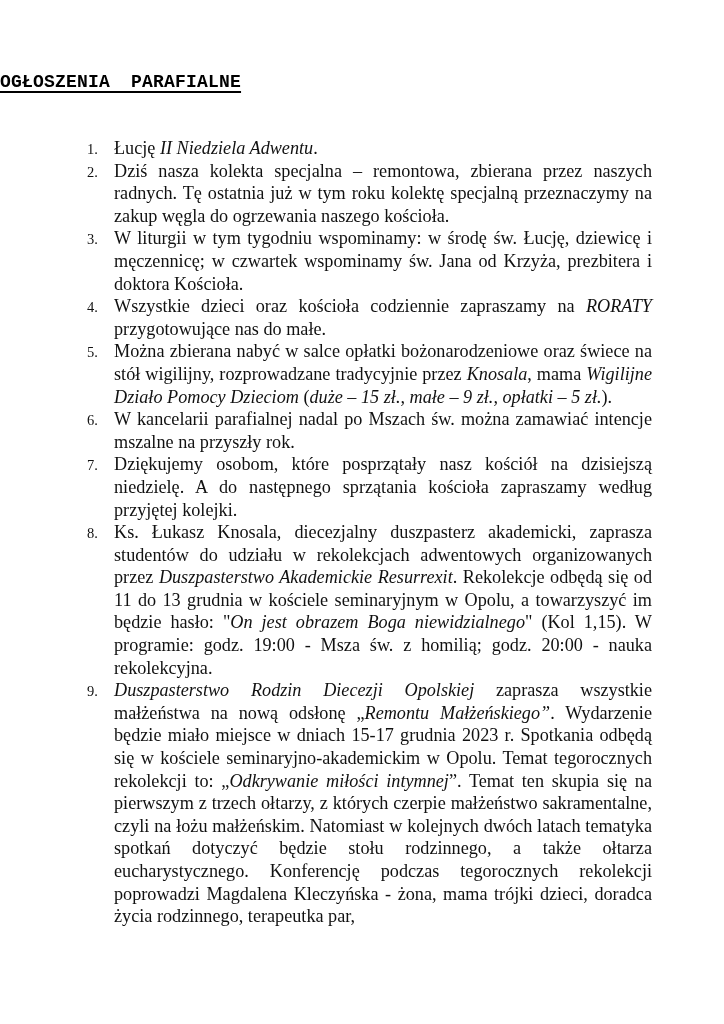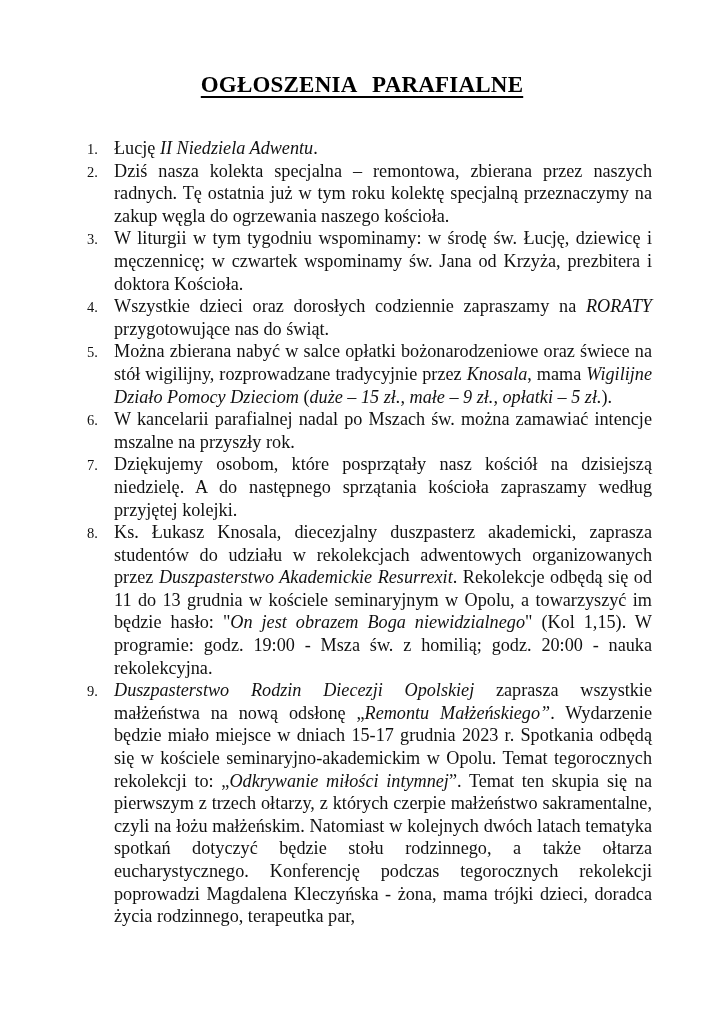--- a/index.html
+++ b/index.html
@@ -18,30 +18,30 @@
       position: relative;
       width: 724px;
       height: 1024px;
       background: #ffffff;
     }
     .title {
       position: absolute;
       top: 72px;
       left: 0;
       width: 724px;
-      text-align: center;
-      font-size: 23px;
+      font-size: 18px;
       font-weight: bold;
       letter-spacing: 0.2px;
       word-spacing: 10px;
       text-decoration: underline;
       text-decoration-thickness: 2px;
       text-underline-offset: 4px;
       color: #000;
       margin: 0;
+      font-family: Liberation Mono, monospace;
     }
     ol.announcements {
       position: absolute;
       top: 137px;
       left: 114px;
       width: 538px;
       margin: 0;
       padding: 0;
       list-style: none;
       font-size: 18.2px;
@@ -74,21 +74,21 @@
     <li>
       <span class="num">1.</span><span>Łucję </span><i>II Niedziela Adwentu</i><span>.</span>
     </li>
     <li>
       <span class="num">2.</span><span>Dziś nasza kolekta specjalna – remontowa, zbierana przez naszych radnych. Tę ostatnia już w tym roku kolektę specjalną przeznaczymy na zakup węgla do ogrzewania naszego kościoła.</span>
     </li>
     <li>
       <span class="num">3.</span><span>W liturgii w tym tygodniu wspominamy: w środę św. Łucję, dziewicę i męczennicę; w czwartek wspominamy św. Jana od Krzyża, prezbitera i doktora Kościoła.</span>
     </li>
     <li>
-      <span class="num">4.</span><span>Wszystkie dzieci oraz dorosłych codziennie zapraszamy na </span><b class="i">RORATY</b><span> przygotowujące nas do świąt.</span>
+      <span class="num">4.</span><span>Wszystkie dzieci oraz kościoła codziennie zapraszamy na </span><b class="i">RORATY</b><span> przygotowujące nas do małe.</span>
     </li>
     <li>
       <span class="num">5.</span><span>Można zbierana nabyć w salce opłatki bożonarodzeniowe oraz świece na stół wigilijny, rozprowadzane tradycyjnie przez </span><i>Knosala</i><span>, mama </span><i>Wigilijne Działo Pomocy Dzieciom</i><span> (</span><i>duże – 15 zł., małe – 9 zł., opłatki – 5 zł.</i><span>).</span>
     </li>
     <li>
       <span class="num">6.</span><span>W kancelarii parafialnej nadal po Mszach św. można zamawiać intencje mszalne na przyszły rok.</span>
     </li>
     <li>
       <span class="num">7.</span><span>Dziękujemy osobom, które posprzątały nasz kościół na dzisiejszą niedzielę. A do następnego sprzątania kościoła zapraszamy według przyjętej kolejki.</span>
     </li>

